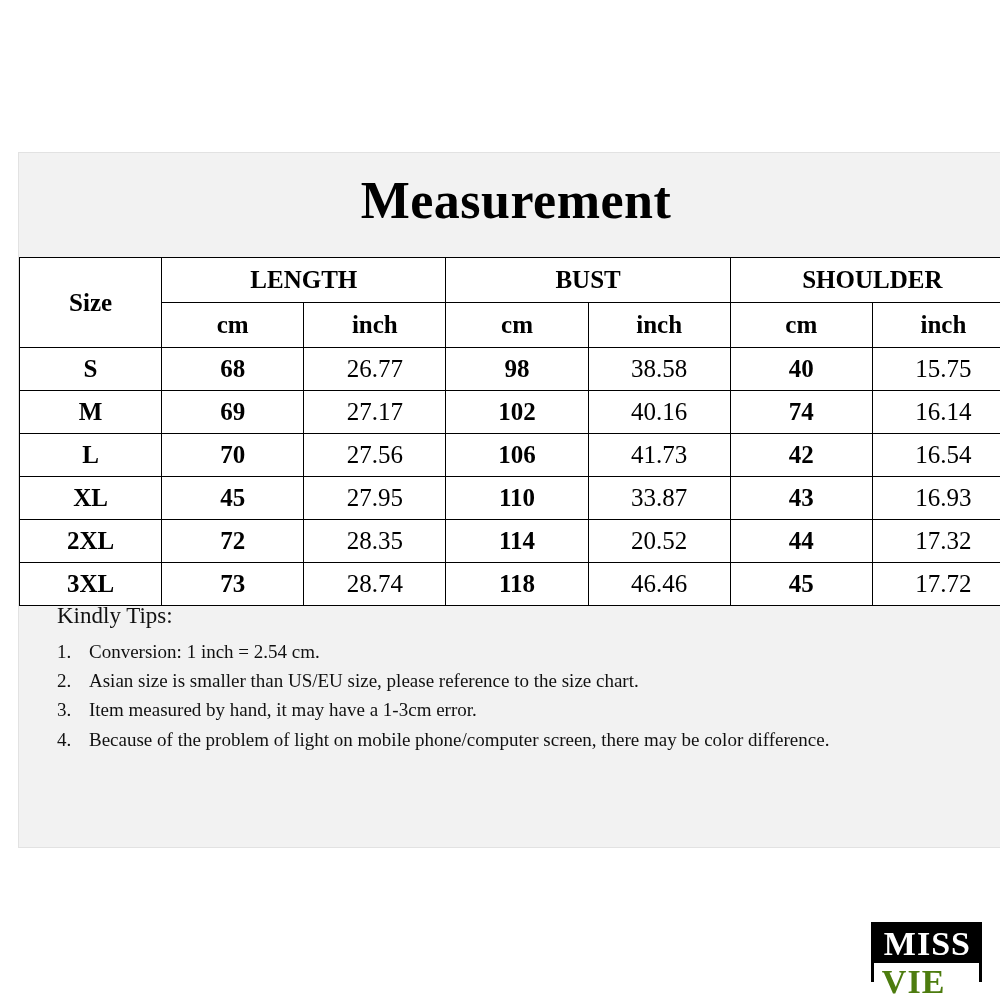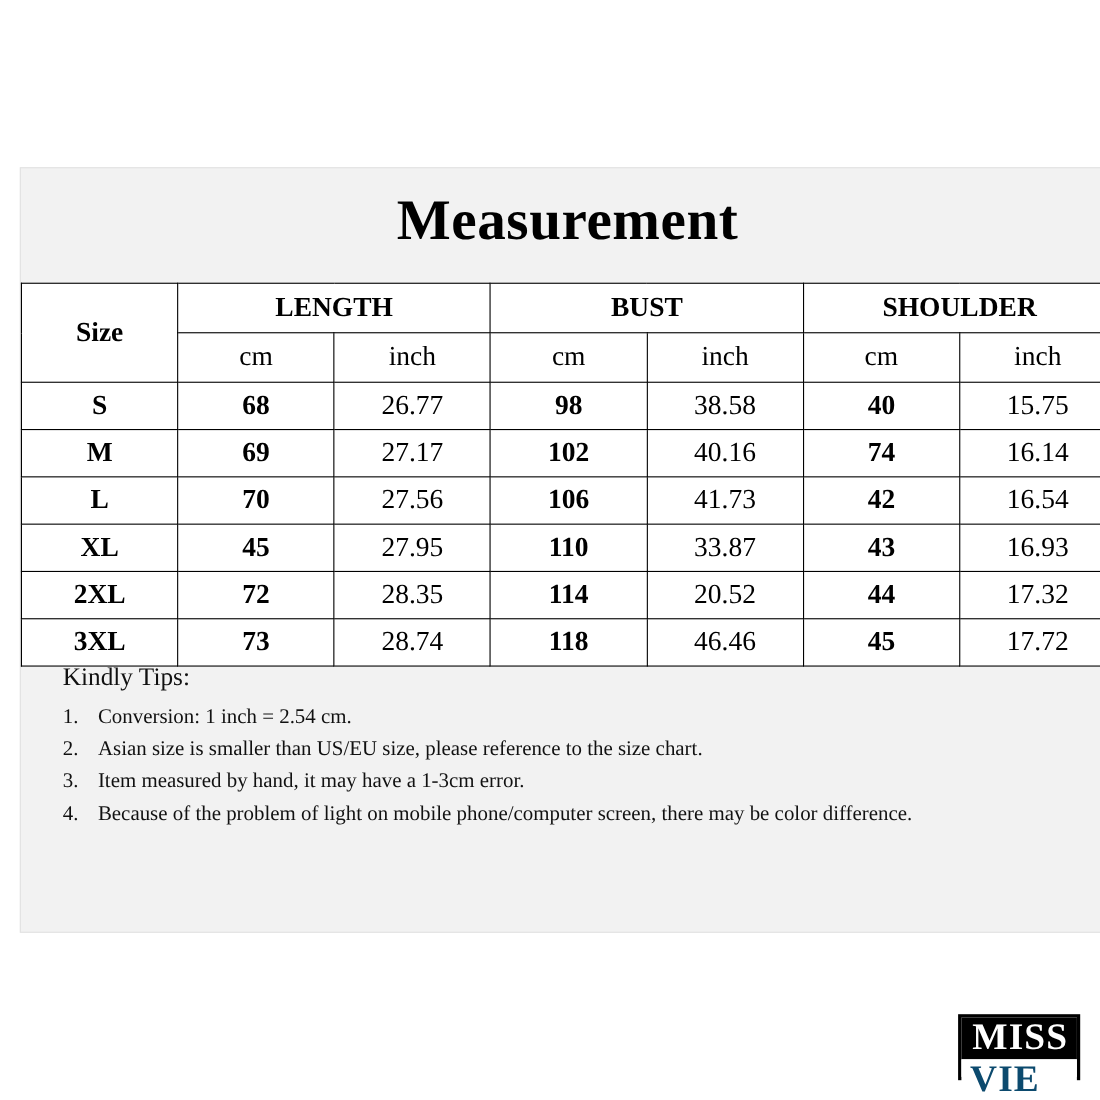--- a/index.html
+++ b/index.html
@@ -75,21 +75,21 @@
   }
   th.hdr-size {
     background: #94b8e0;
     font-weight: bold;
     font-size: 25px;
     height: 88px;
     vertical-align: middle;
   }
   th.sub {
     background: #94b8e0;
-    font-weight: normal;
+    font-weight: bold;
     font-size: 22px;
     height: 44px;
     margin-top: 19px;
   }
 
   td.size-cell {
     font-weight: bold;
     font-size: 27px;
     height: 42px;
   }
@@ -154,21 +154,21 @@
     font-weight: bold;
     font-size: 34px;
     letter-spacing: 1px;
     padding: 0 8px 0 10px;
     display: flex;
     align-items: center;
     font-family: "Liberation Serif", serif;
   }
   #logo .lg-b {
     background: #fff;
-    color: #0c4a6e;
+    color: #4d7c0f;
     font-weight: bold;
     font-size: 34px;
     letter-spacing: 1px;
     padding: 0 10px 0 8px;
     display: flex;
     align-items: center;
     font-family: "Liberation Serif", serif;
   }
 </style>
 </head>

